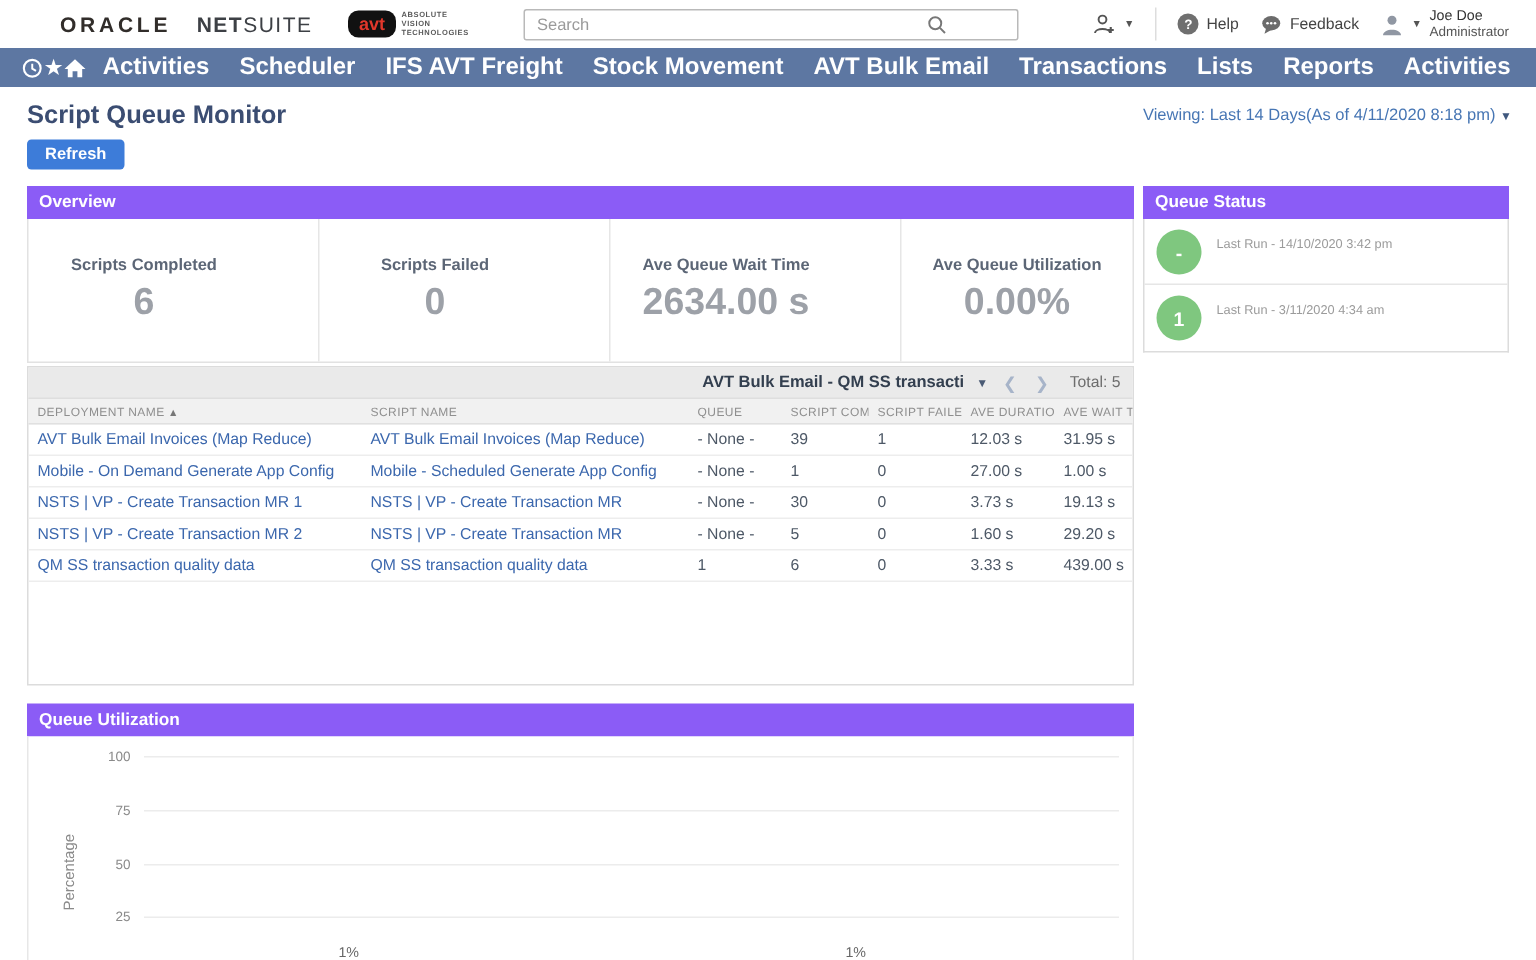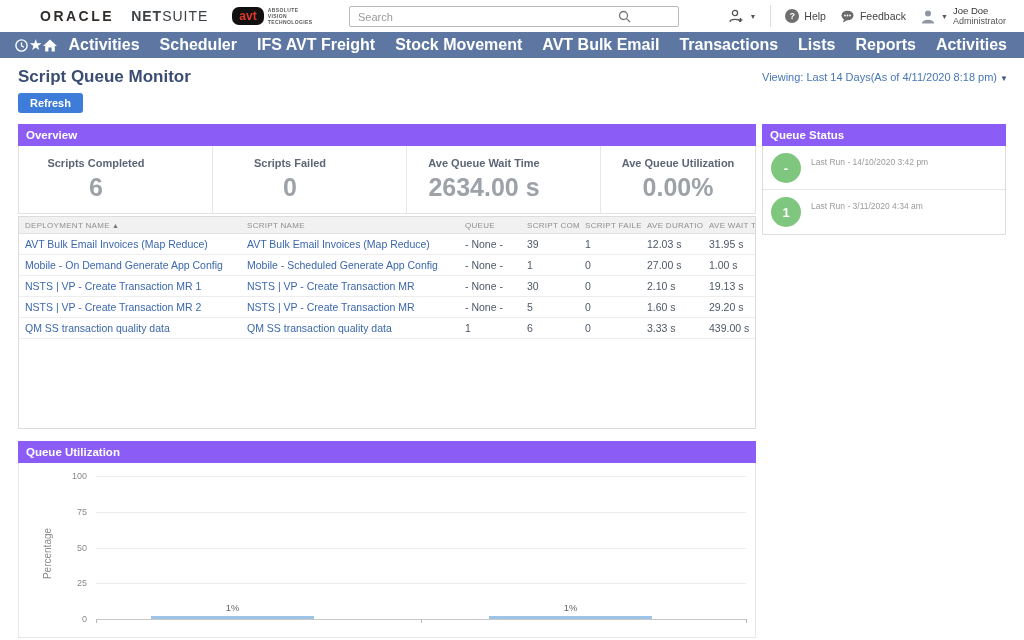--- a/index.html
+++ b/index.html
@@ -51,21 +51,21 @@
     font-family:"Liberation Sans", sans-serif;text-align:center; }
 
   
   .main { display:flex; gap:6px; margin:11px 18px 0 18px; align-items:flex-start; }
   .leftcol { width:738px; }
   .rightcol { width:244px; }
   .panel-hdr { background:#8b5cf6; color:#fff; font-size:11.5px; font-weight:700;
     height:22px; line-height:22px; padding-left:8px; }
 
   
-  .ov-body { height:68px; border:1px solid #e2e2e2; border-top:none; display:flex;gap:39px; }
+  .ov-body { height:96px; border:1px solid #e2e2e2; border-top:none; display:flex;gap:39px; }
   .metric { flex:1; display:flex; flex-direction:column; align-items:center; justify-content:center; gap:4px; }
   .metric + .metric { border-left:1px solid #e6e6e6; }
   .m-label { font-size:11px; font-weight:700; color:#5c6676; text-align:center; max-width:120px; }
   .m-value { font-size:25px; font-weight:700; color:#9da1a8; }
 
   
   .tbl-panel { border:1px solid #dcdcdc; margin-top:2px; height:213px; background:#fff;
     display:flex; flex-direction:column; }
   .tbl-toolbar { height:21px; background:#eaeaea; border-bottom:1px solid #dedede; display:flex;
     align-items:center; justify-content:flex-end; gap:8px; padding-right:8px; }
@@ -227,20 +227,27 @@
             <div class="m-value">2634.00 s</div>
           </div>
           <div class="metric">
             <div class="m-label">Ave Queue Utilization</div>
             <div class="m-value">0.00%</div>
           </div>
         </div>
     </div>
 
     <div class="tbl-panel">
+      <div class="tbl-toolbar">
+        <span class="sel-label">AVT Bulk Email - QM SS transacti</span>
+        <span class="sel-caret">▼</span>
+        <span class="chev">❮</span>
+        <span class="chev">❯</span>
+        <span class="total">Total: 5</span>
+      </div>
       <div class="tgrid thead">
           <div class="th">DEPLOYMENT NAME<span class="sort"> ▲</span></div>
           <div class="th">SCRIPT NAME</div>
           <div class="th">QUEUE</div>
           <div class="th">SCRIPT COMP...</div>
           <div class="th">SCRIPT FAILE...</div>
           <div class="th">AVE DURATIO...</div>
           <div class="th">AVE WAIT TIM...</div>
         </div>
       <div>
@@ -261,21 +268,21 @@
             <div class="td">0</div>
             <div class="td">27.00 s</div>
             <div class="td">1.00 s</div>
           </div>
           <div class="tgrid trow">
             <div class="td"><a>NSTS | VP - Create Transaction MR 1</a></div>
             <div class="td"><a>NSTS | VP - Create Transaction MR</a></div>
             <div class="td">- None -</div>
             <div class="td">30</div>
             <div class="td">0</div>
-            <div class="td">2.10 s</div>
+            <div class="td">3.73 s</div>
             <div class="td">19.13 s</div>
           </div>
           <div class="tgrid trow">
             <div class="td"><a>NSTS | VP - Create Transaction MR 2</a></div>
             <div class="td"><a>NSTS | VP - Create Transaction MR</a></div>
             <div class="td">- None -</div>
             <div class="td">5</div>
             <div class="td">0</div>
             <div class="td">1.60 s</div>
             <div class="td">29.20 s</div>

